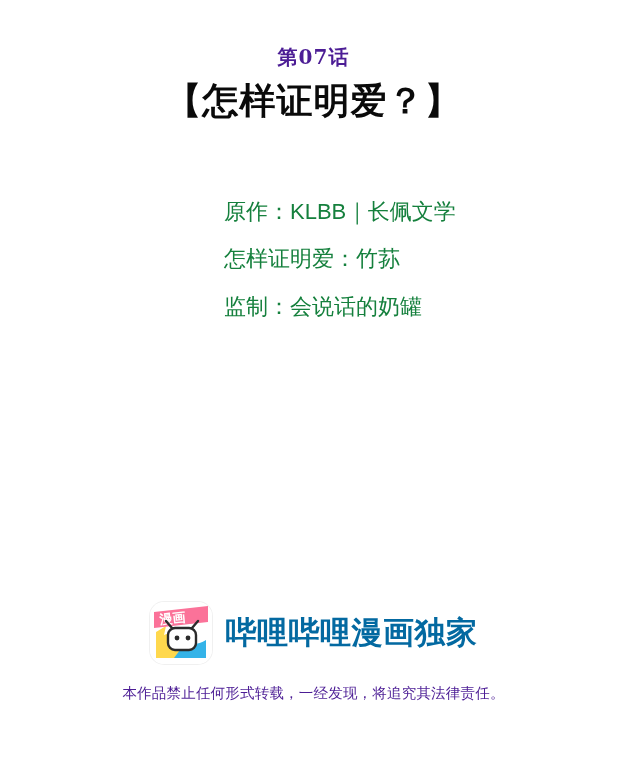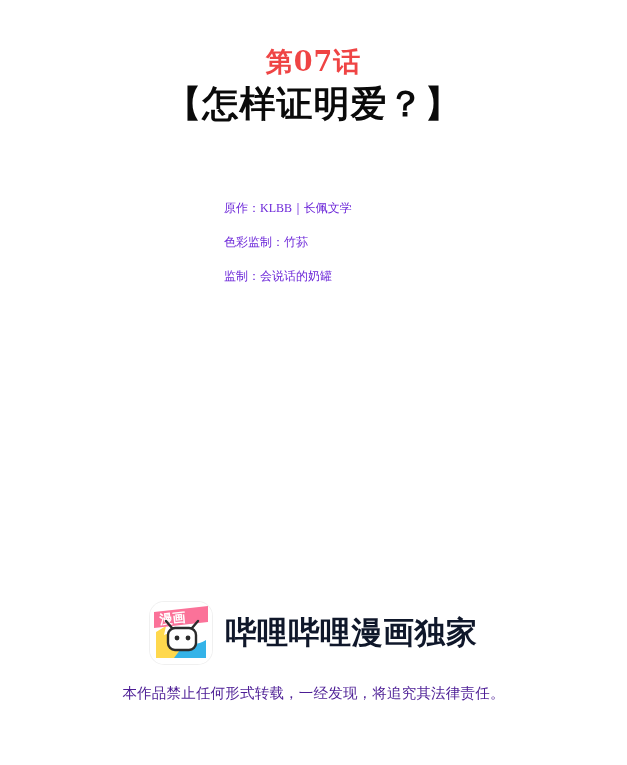--- a/index.html
+++ b/index.html
@@ -25,47 +25,48 @@
     flex-direction: column;
   }
 
   
   .title-block {
     margin-top: 44px;
     text-align: center;
   }
   .chapter-number {
     font-family: "DejaVu Serif", "Liberation Serif", serif;
-    font-size: 27px;
+    font-size: 20px;
     font-weight: 700;
     letter-spacing: 1px;
     line-height: 1.3;
-    color: #ef4444;
+    color: #4c1d95;
   }
   .chapter-title {
     font-family: "DejaVu Serif", "Liberation Serif", serif;
     font-size: 36px;
     font-weight: 700;
     letter-spacing: 1px;
     line-height: 1.35;
+    margin-top: 6px;
     color: #0a0a0a;
   }
 
   
   .credits {
     margin-top: 72px;
     padding-left: 224px;
     display: flex;
     flex-direction: column;
   }
   .credit-line {
-    font-family: Liberation Serif, serif;
-    font-size: 12px;
+    font-family: Liberation Sans, sans-serif;
+    font-size: 22px;
     line-height: 1.35;
-    color: #6d28d9;
+    color: #15803d;
     margin-bottom: 18px;
     white-space: nowrap;
   }
   .credit-line.heading {
     font-weight: 600;
   }
 
   
   .footer {
     position: absolute;
@@ -91,21 +92,21 @@
     overflow: hidden;
     box-shadow: 0 0 0 1px rgba(0,0,0,0.06);
     flex: none;
   }
   .brand-logo svg { display: block; }
   .brand-text {
     font-family: Liberation Sans, sans-serif;
     font-size: 31px;
     font-weight: 700;
     letter-spacing: 0.5px;
-    color: #0f172a;
+    color: #0369a1;
     white-space: nowrap;
   }
   .legal {
     margin-top: 20px;
     font-family: "DejaVu Serif", "Liberation Serif", serif;
     font-size: 14.5px;
     color: #4c1d95;
     text-align: center;
     letter-spacing: 0.2px;
     white-space: nowrap;
@@ -116,21 +117,21 @@
 
 <div class="page">
 
   <div class="title-block">
     <div class="chapter-number">第07话</div>
     <div class="chapter-title">【怎样证明爱？】</div>
   </div>
 
   <div class="credits">
     <div class="credit-line">原作：KLBB｜长佩文学</div>
-    <div class="credit-line">色彩监制：竹荪</div>
+    <div class="credit-line">怎样证明爱：竹荪</div>
     <div class="credit-line">监制：会说话的奶罐</div>
   </div>
 
   <div class="footer">
     <div class="brand-row">
       <div class="brand-logo">
         <svg width="62" height="62" viewBox="0 0 62 62" aria-hidden="true">
           <rect x="0" y="0" width="62" height="62" rx="14" fill="#ffffff"></rect>
 
           <path d="M6 30 L16 24 L14 33 L24 29 L20 38 L31 35 L27 44 L38 41 L34 49 L46 46 L42 53 L56 50 L56 56 L6 56 Z" fill="#ffd84d"></path>

